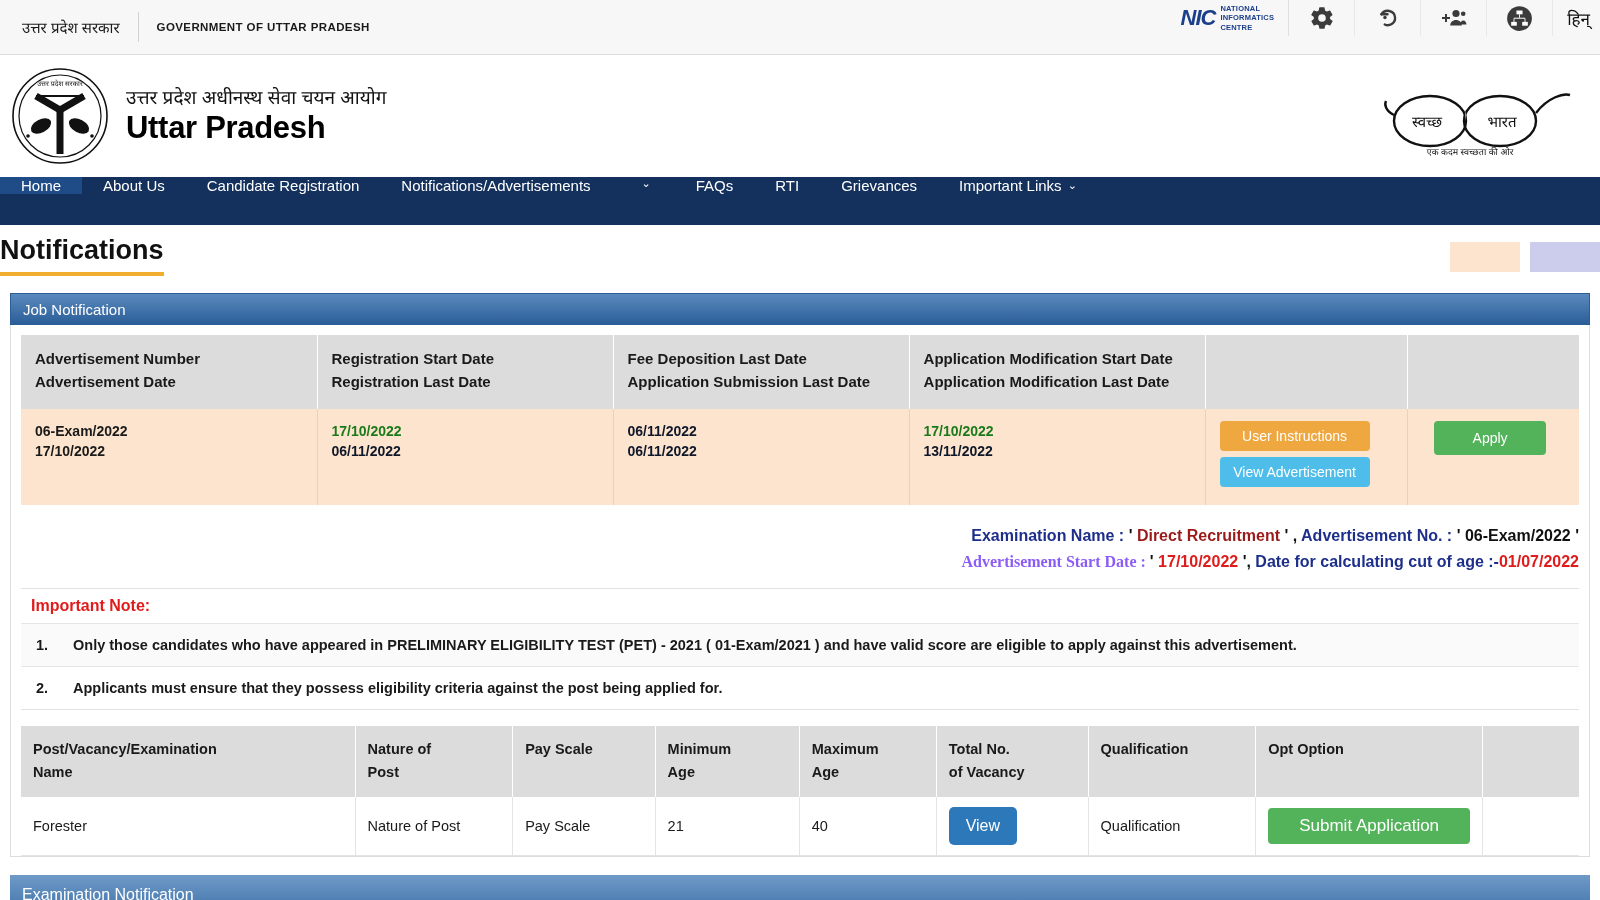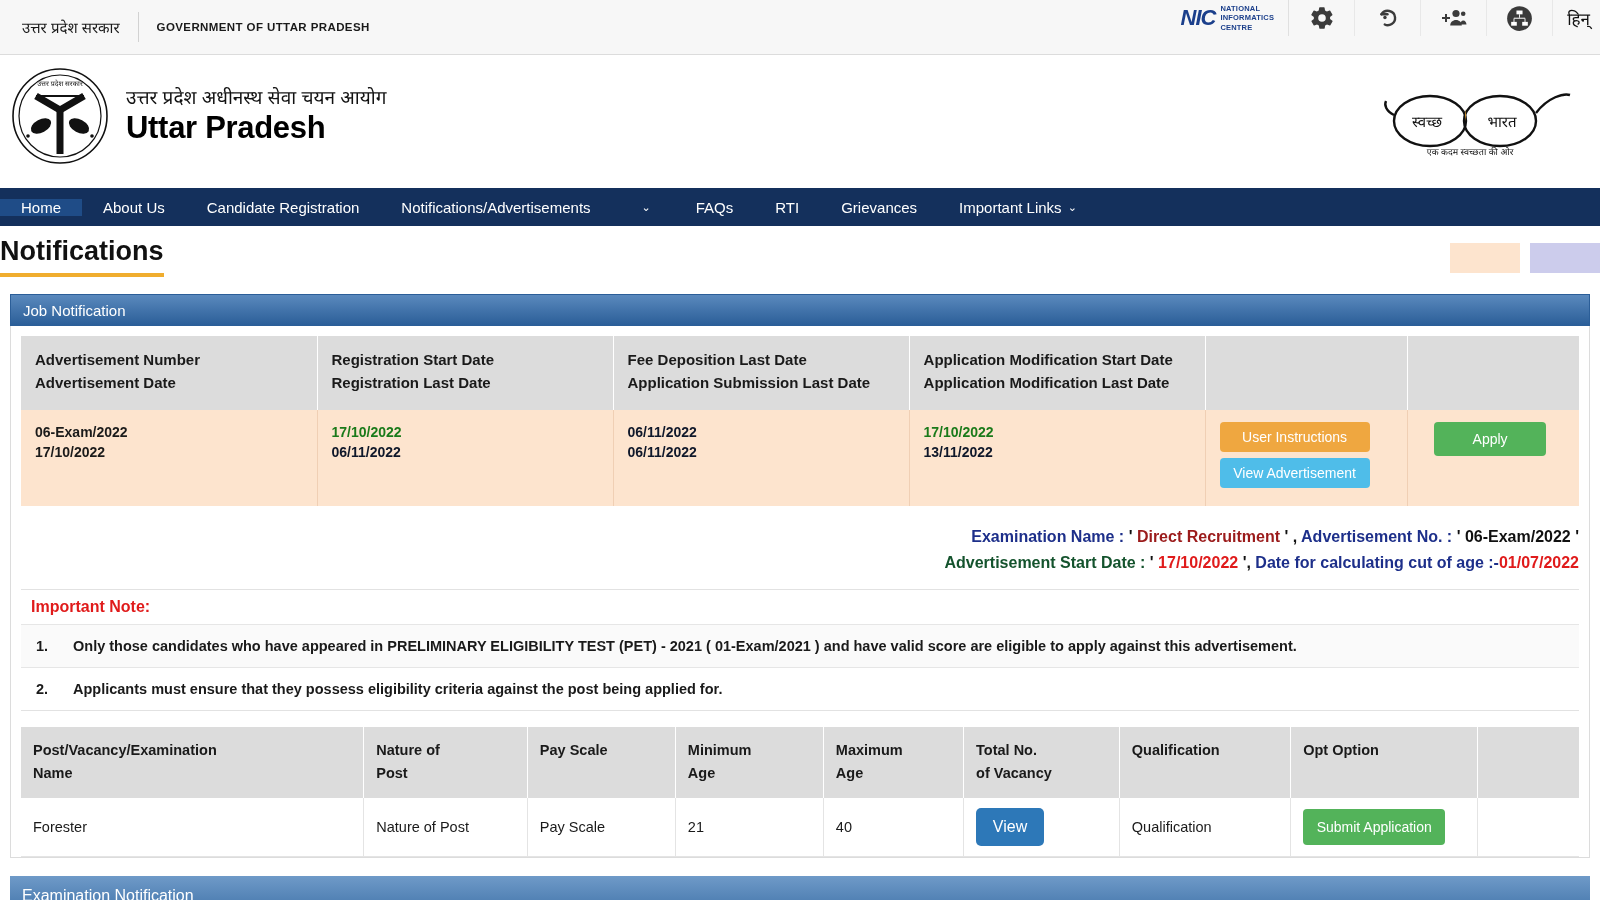--- a/index.html
+++ b/index.html
@@ -111,25 +111,24 @@
   .org-sub { font-size: 21px; font-weight: bold; color: #000; line-height: 1.25; }
   .swachh {
     position: absolute;
     right: 28px; top: 50%;
     transform: translateY(-50%);
     width: 190px; height: 90px;
   }
 
   
   .navbar {
-    height: 38px;
+    height: 48px;
     background: #14305c;
     display: flex;
-    align-items: center;
-    margin-top: 11px;
+    align-items: flex-start;
   }
   .nav-item {
     display: flex;
     align-items: center;
     padding: 0 21px;
     color: #ffffff;
     font-size: 15px;
     white-space: nowrap;
     cursor: pointer;
   }
@@ -219,34 +218,34 @@
     color: #ffffff;
     font-size: 14px;
     font-family: "Liberation Sans", sans-serif;
     cursor: pointer;
     white-space: nowrap;
   }
   .btn-instructions { background: #efa740; width: 150px; height: 30px; margin-bottom: 6px; }
   .btn-viewad { background: #4fbde9; width: 150px; height: 30px; }
   .btn-apply { background: #53b35a; width: 112px; height: 34px; margin-left: 12px; }
   .btn-view { background: #2d78b8; width: 68px; height: 38px; font-size: 16px; border-radius: 5px; }
-  .btn-submit { background: #53b35a; width: 142px; height: 36px; font-size: 14px; }
+  .btn-submit { background: #53b35a; width: 202px; height: 36px; font-size: 17px; }
 
   
   .exam-info {
     text-align: right;
     padding: 18px 0 4px 0;
     font-size: 16px;
     font-weight: bold;
     line-height: 1.6;
   }
   .c-navy  { color: #1d2f8a; }
   .c-maroon{ color: #9b1b1b; }
   .c-black { color: #111; }
-  .c-green { color: #14532d; }
+  .c-green { color: #8b5cf6; font-family: Liberation Serif, serif; }
   .c-red   { color: #e01b1b; }
   .c-blue  { color: #1d2f8a; }
 
   
   .note-wrap { margin-top: 10px; border: 1px solid #e2e2e2; border-left: none; border-right: none; }
   .note-title {
     color: #e01b1b;
     font-weight: bold;
     font-size: 16px;
     padding: 8px 10px 8px 10px;

